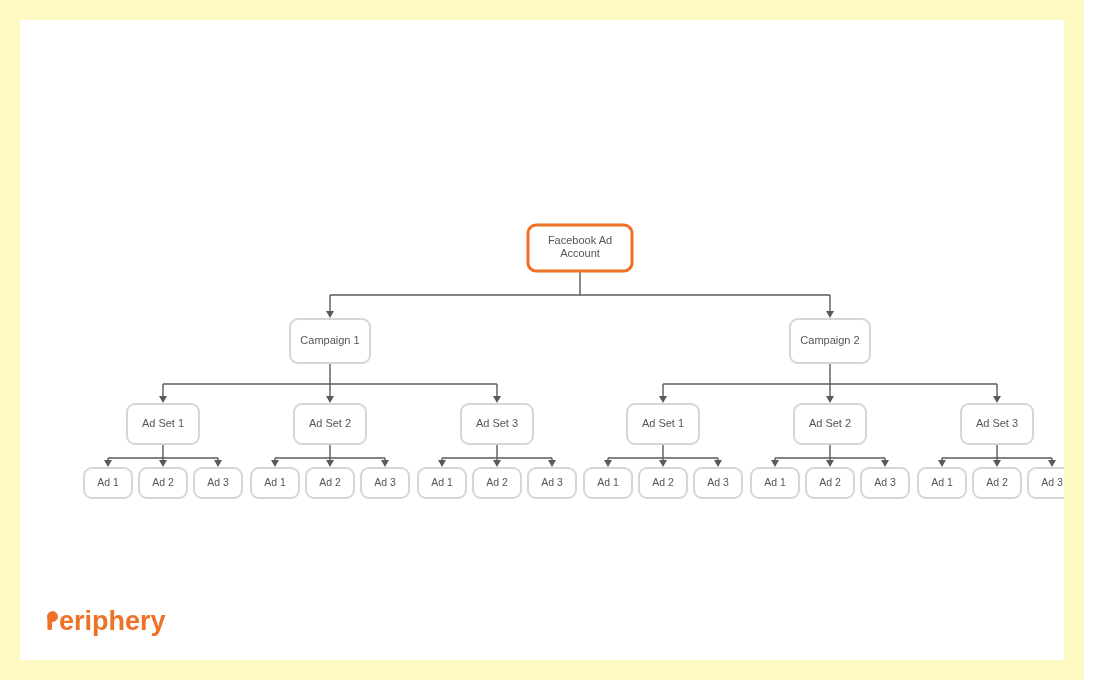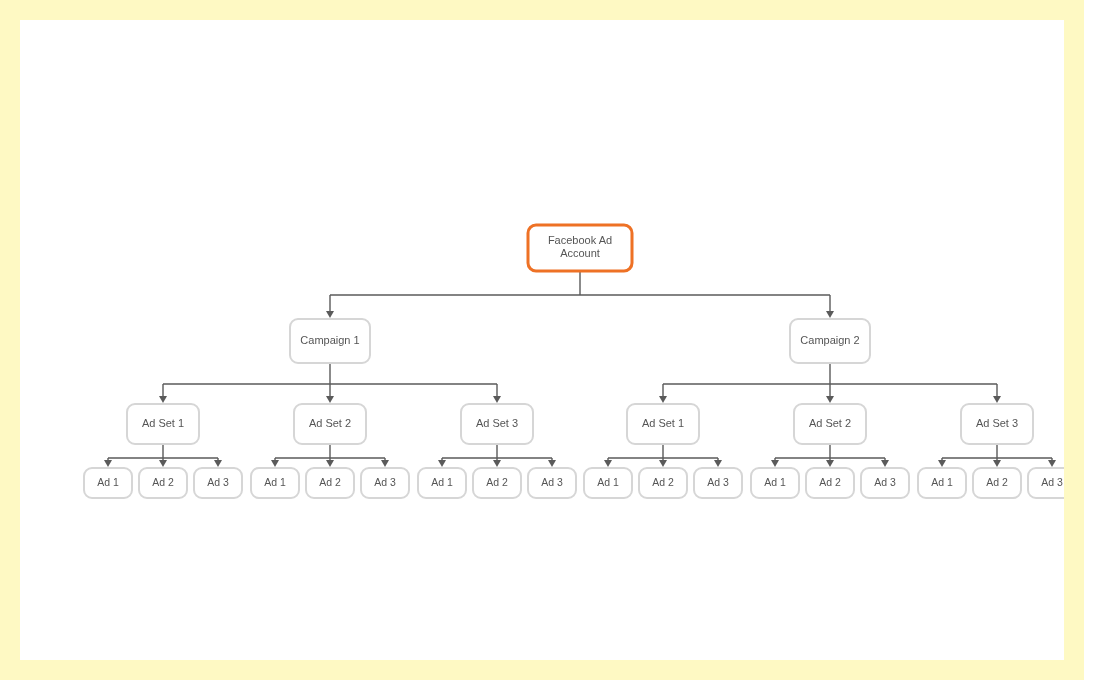--- a/index.html
+++ b/index.html
@@ -258,15 +258,22 @@
             <rect x="953" y="448" width="48" height="30" rx="8" ry="8" class="node-box"></rect>
             <text x="977" y="463" class="node-label small">Ad 2</text>
           </g>
           <g>
             <rect x="1008" y="448" width="48" height="30" rx="8" ry="8" class="node-box"></rect>
             <text x="1032" y="463" class="node-label small">Ad 3</text>
           </g>
         </g>
     </svg>
 
+    <div id="logo">
+      <svg id="logo-svg" width="150" height="34" viewBox="0 0 150 34">
+        <text id="logo-text" x="14" y="26" font-family="Liberation Sans, sans-serif" font-size="27" font-weight="bold" fill="#ee7125">eriphery</text>
+        <circle id="logo-dot" cx="7.5" cy="12.5" r="5.4" fill="#ee7125"></circle>
+        <rect id="logo-stem" x="2.4" y="10" width="4.6" height="16" rx="1.6" fill="#ee7125"></rect>
+      </svg>
+    </div>
 
   </div>
 </div>
 
 </body></html>

